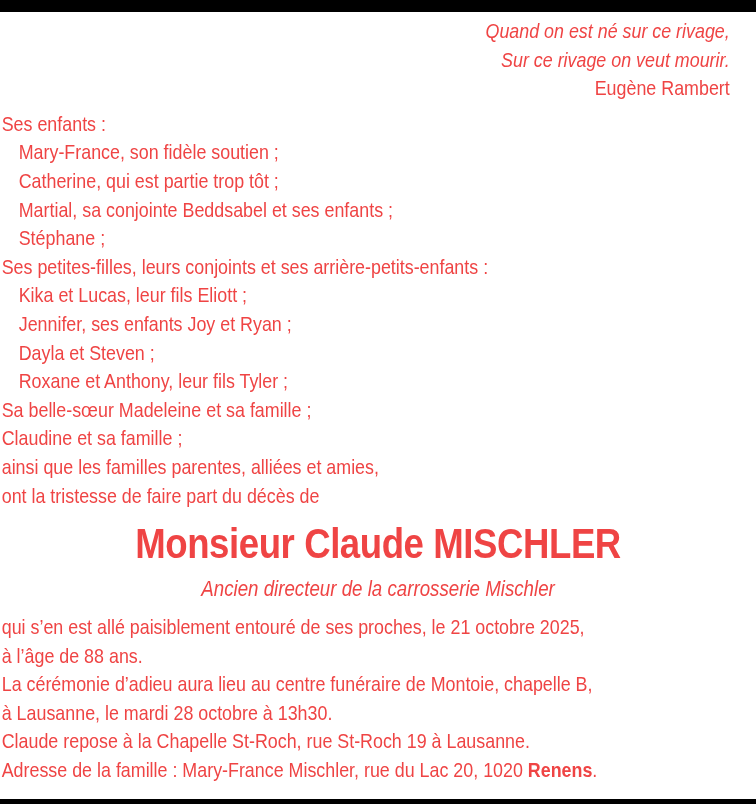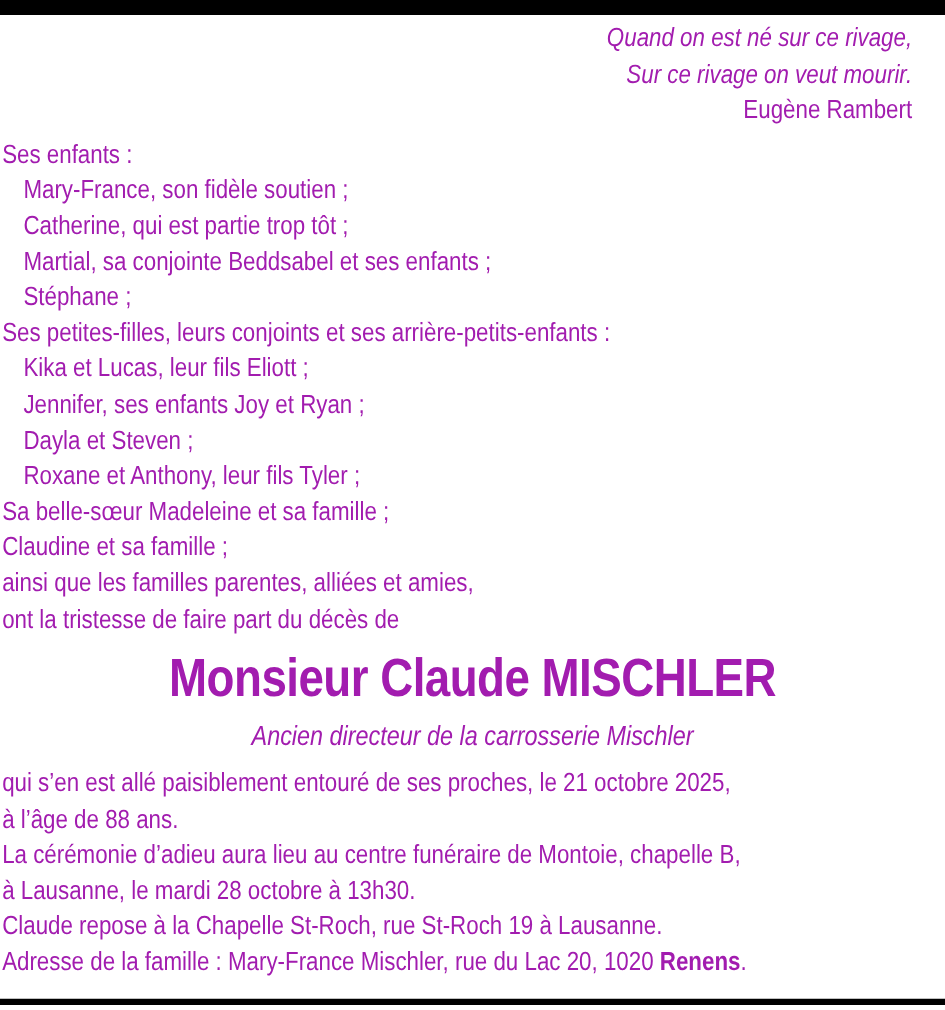--- a/index.html
+++ b/index.html
@@ -4,21 +4,21 @@
 <style>
   * { margin: 0; padding: 0; box-sizing: border-box; }
   html, body { background: #ffffff; }
   .page {
     position: relative;
     width: 756px;
     height: 808px;
     background: #ffffff;
     overflow: hidden;
     font-family: "Liberation Sans", sans-serif;
-    color: #a21caf;
+    color: #ef4444;
   }
   .rule-top {
     position: absolute;
     top: 0; left: 0;
     width: 100%; height: 12px;
     background: #000000;
   }
   .rule-bottom {
     position: absolute;
     bottom: 4px; left: 0;

